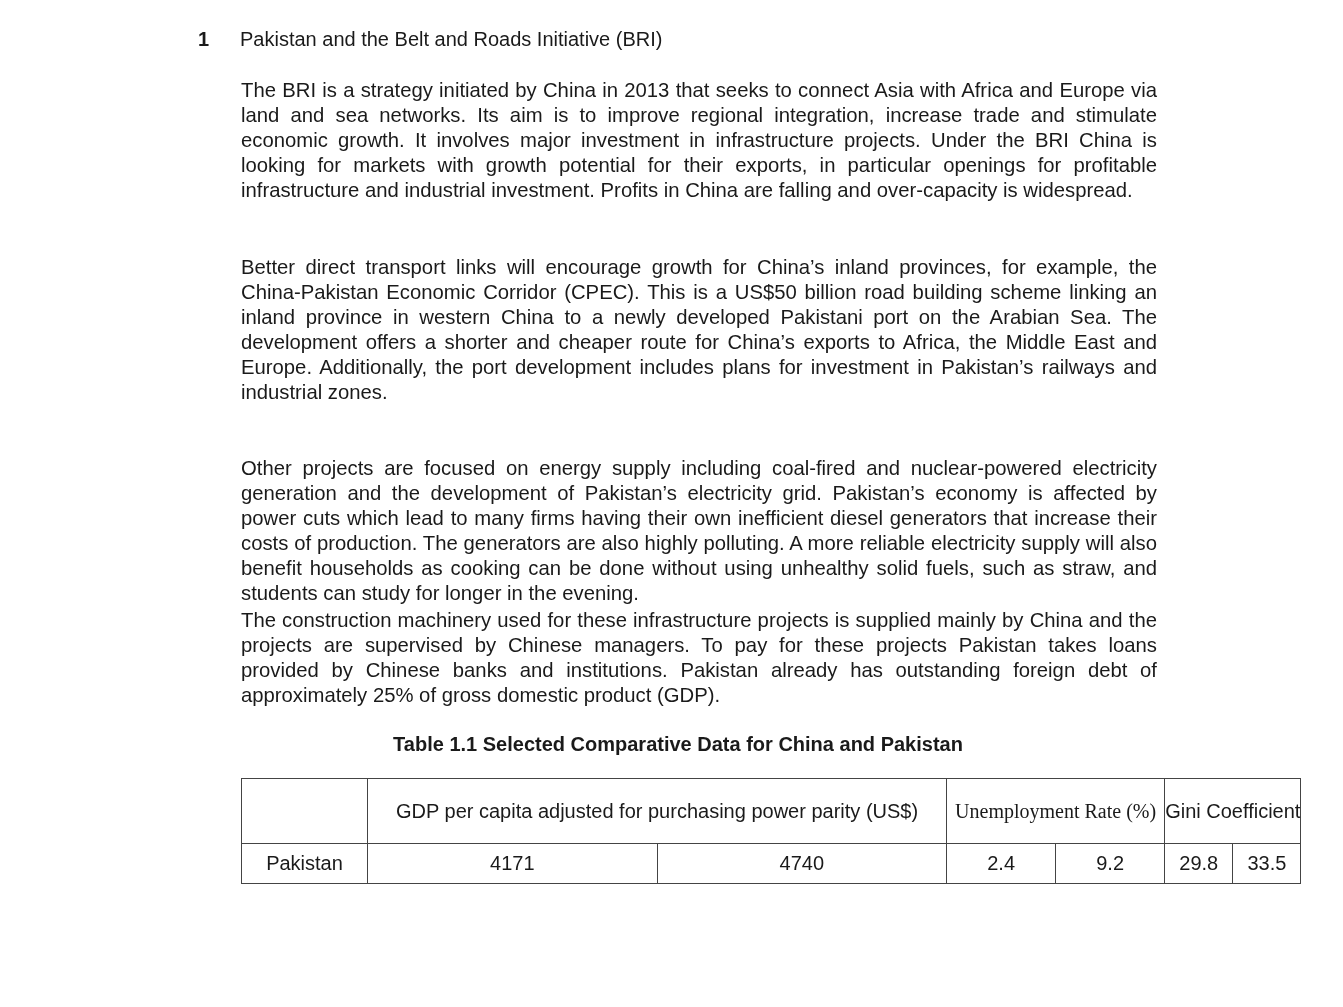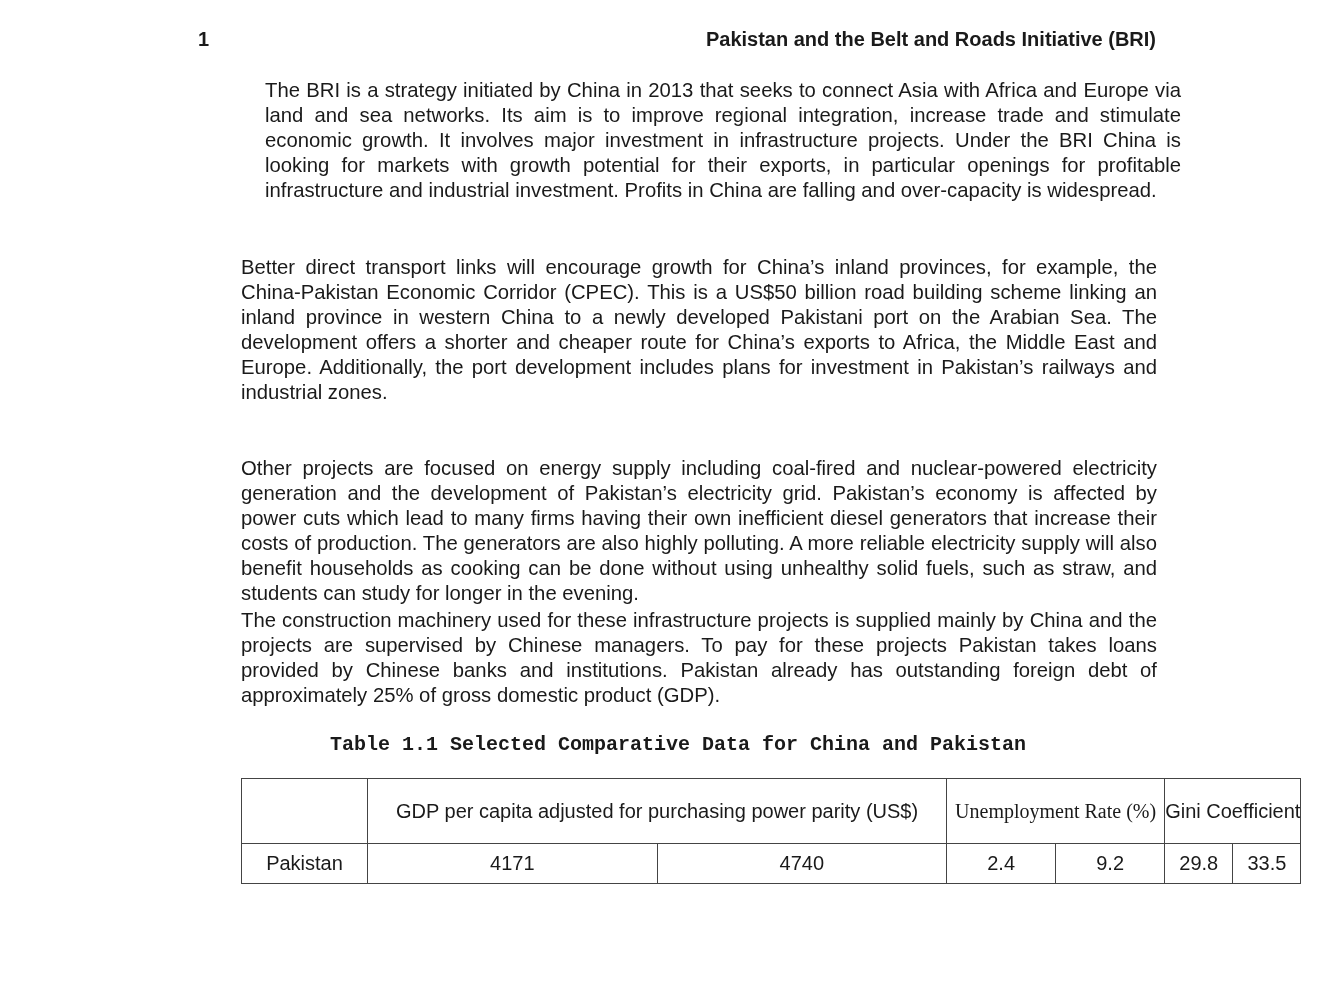--- a/index.html
+++ b/index.html
@@ -6,34 +6,34 @@
   body {
     width: 1343px; height: 1007px; position: relative; overflow: hidden;
     font-family: "Liberation Sans", sans-serif; color: #1a1a1a;
   }
   .qnum {
     position: absolute; left: 198px; top: 28px;
     font-size: 20px; font-weight: bold;
   }
   .title {
     position: absolute; left: 240px; width: 916px; top: 28px;
-    text-align: right; font-size: 20px; font-weight: bold;
+    text-align: left; font-size: 20px; font-weight: normal;
   }
   .para {
     position: absolute; left: 241px; width: 916px;
     font-size: 20.3px; line-height: 25px; text-align: justify;
     margin: 0;
   }
-  .p1 { top: 78px; margin-left: 24px; }
+  .p1 { top: 78px; }
   .p2 { top: 255px; }
   .p3 { top: 456px; }
   .p4 { top: 608px; }
   .table-caption {
     position: absolute; left: 240px; width: 876px; top: 733px;
-    text-align: center; font-size: 20px; font-weight: bold; font-family: Liberation Mono, monospace;
+    text-align: center; font-size: 20px; font-weight: bold;
   }
   table.data {
     position: absolute; left: 241px; top: 778px;
     border-collapse: collapse; font-size: 20px; border-radius: 12px;
   }
   table.data td {
     border: 1.5px solid #444; text-align: center; vertical-align: middle;
     padding: 0; line-height: 25px;
   }
   .c0 { width: 125px; }

